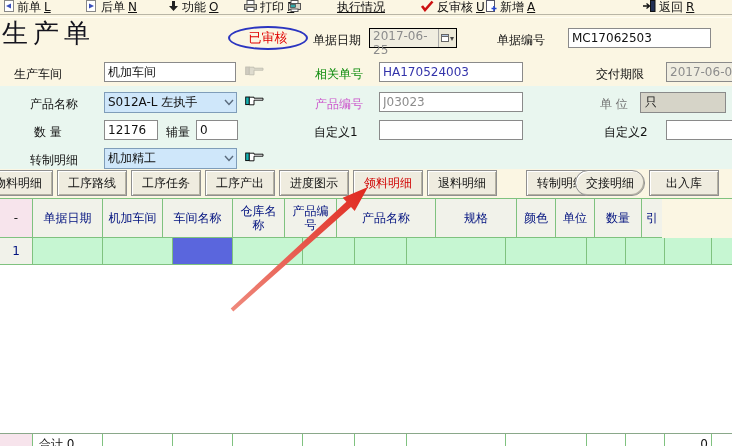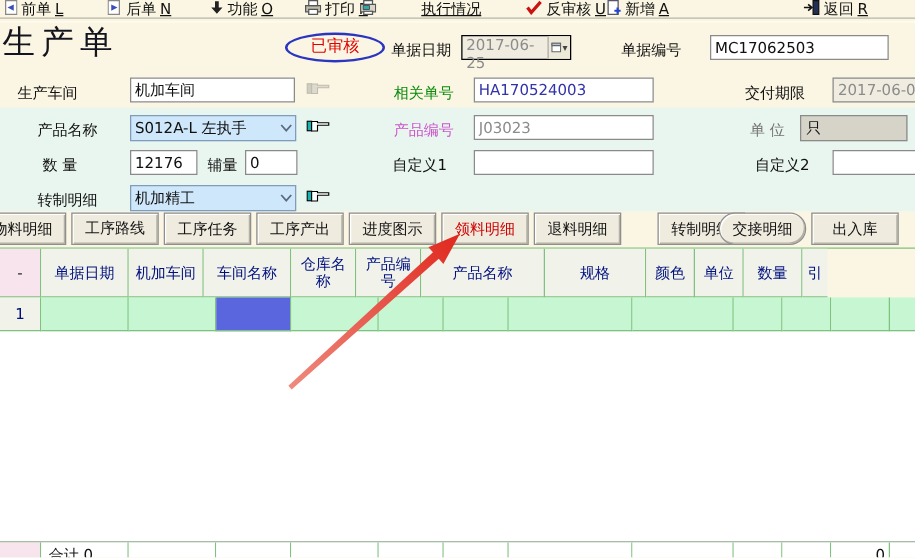--- a/index.html
+++ b/index.html
@@ -193,21 +193,21 @@
           <polyline points="1,1 5,5.5 9,1" fill="none" stroke="#5a6b7d" stroke-width="1.4"></polyline>
         </svg>
       </span>
   </div>
   <span class="hand" style="left:245px;top:150px;"><svg width="19" height="13" viewBox="0 0 19 13">
         <rect x="0.7" y="3" width="3.6" height="7.6" fill="#17b3b3" stroke="#000" stroke-width="0.9"></rect>
         <path d="M4.3,3.2 H9 V4.2 H18 V6.2 H9 V10.8 H4.3 Z" fill="#fff" stroke="#000" stroke-width="0.9"></path>
       </svg></span>
 
   <div class="tab" style="left:-17px;">物料明细</div>
-  <div class="tab" style="left:57px;font-family:Liberation Mono, monospace;">工序路线</div>
+  <div class="tab" style="left:57px;">工序路线</div>
   <div class="tab" style="left:131px;">工序任务</div>
   <div class="tab" style="left:205px;">工序产出</div>
   <div class="tab" style="left:279px;">进度图示</div>
   <div class="tab" style="left:427px;">退料明细</div>
   <div class="tab active" style="left:353px;">领料明细</div>
   <div class="tab" style="left:526px;">转制明细</div>
   <div class="tab" style="left:575px;border-radius:13px;">交接明细</div>
   <div class="tab" style="left:649px;">出入库</div>
 
   <div class="lower"></div>

